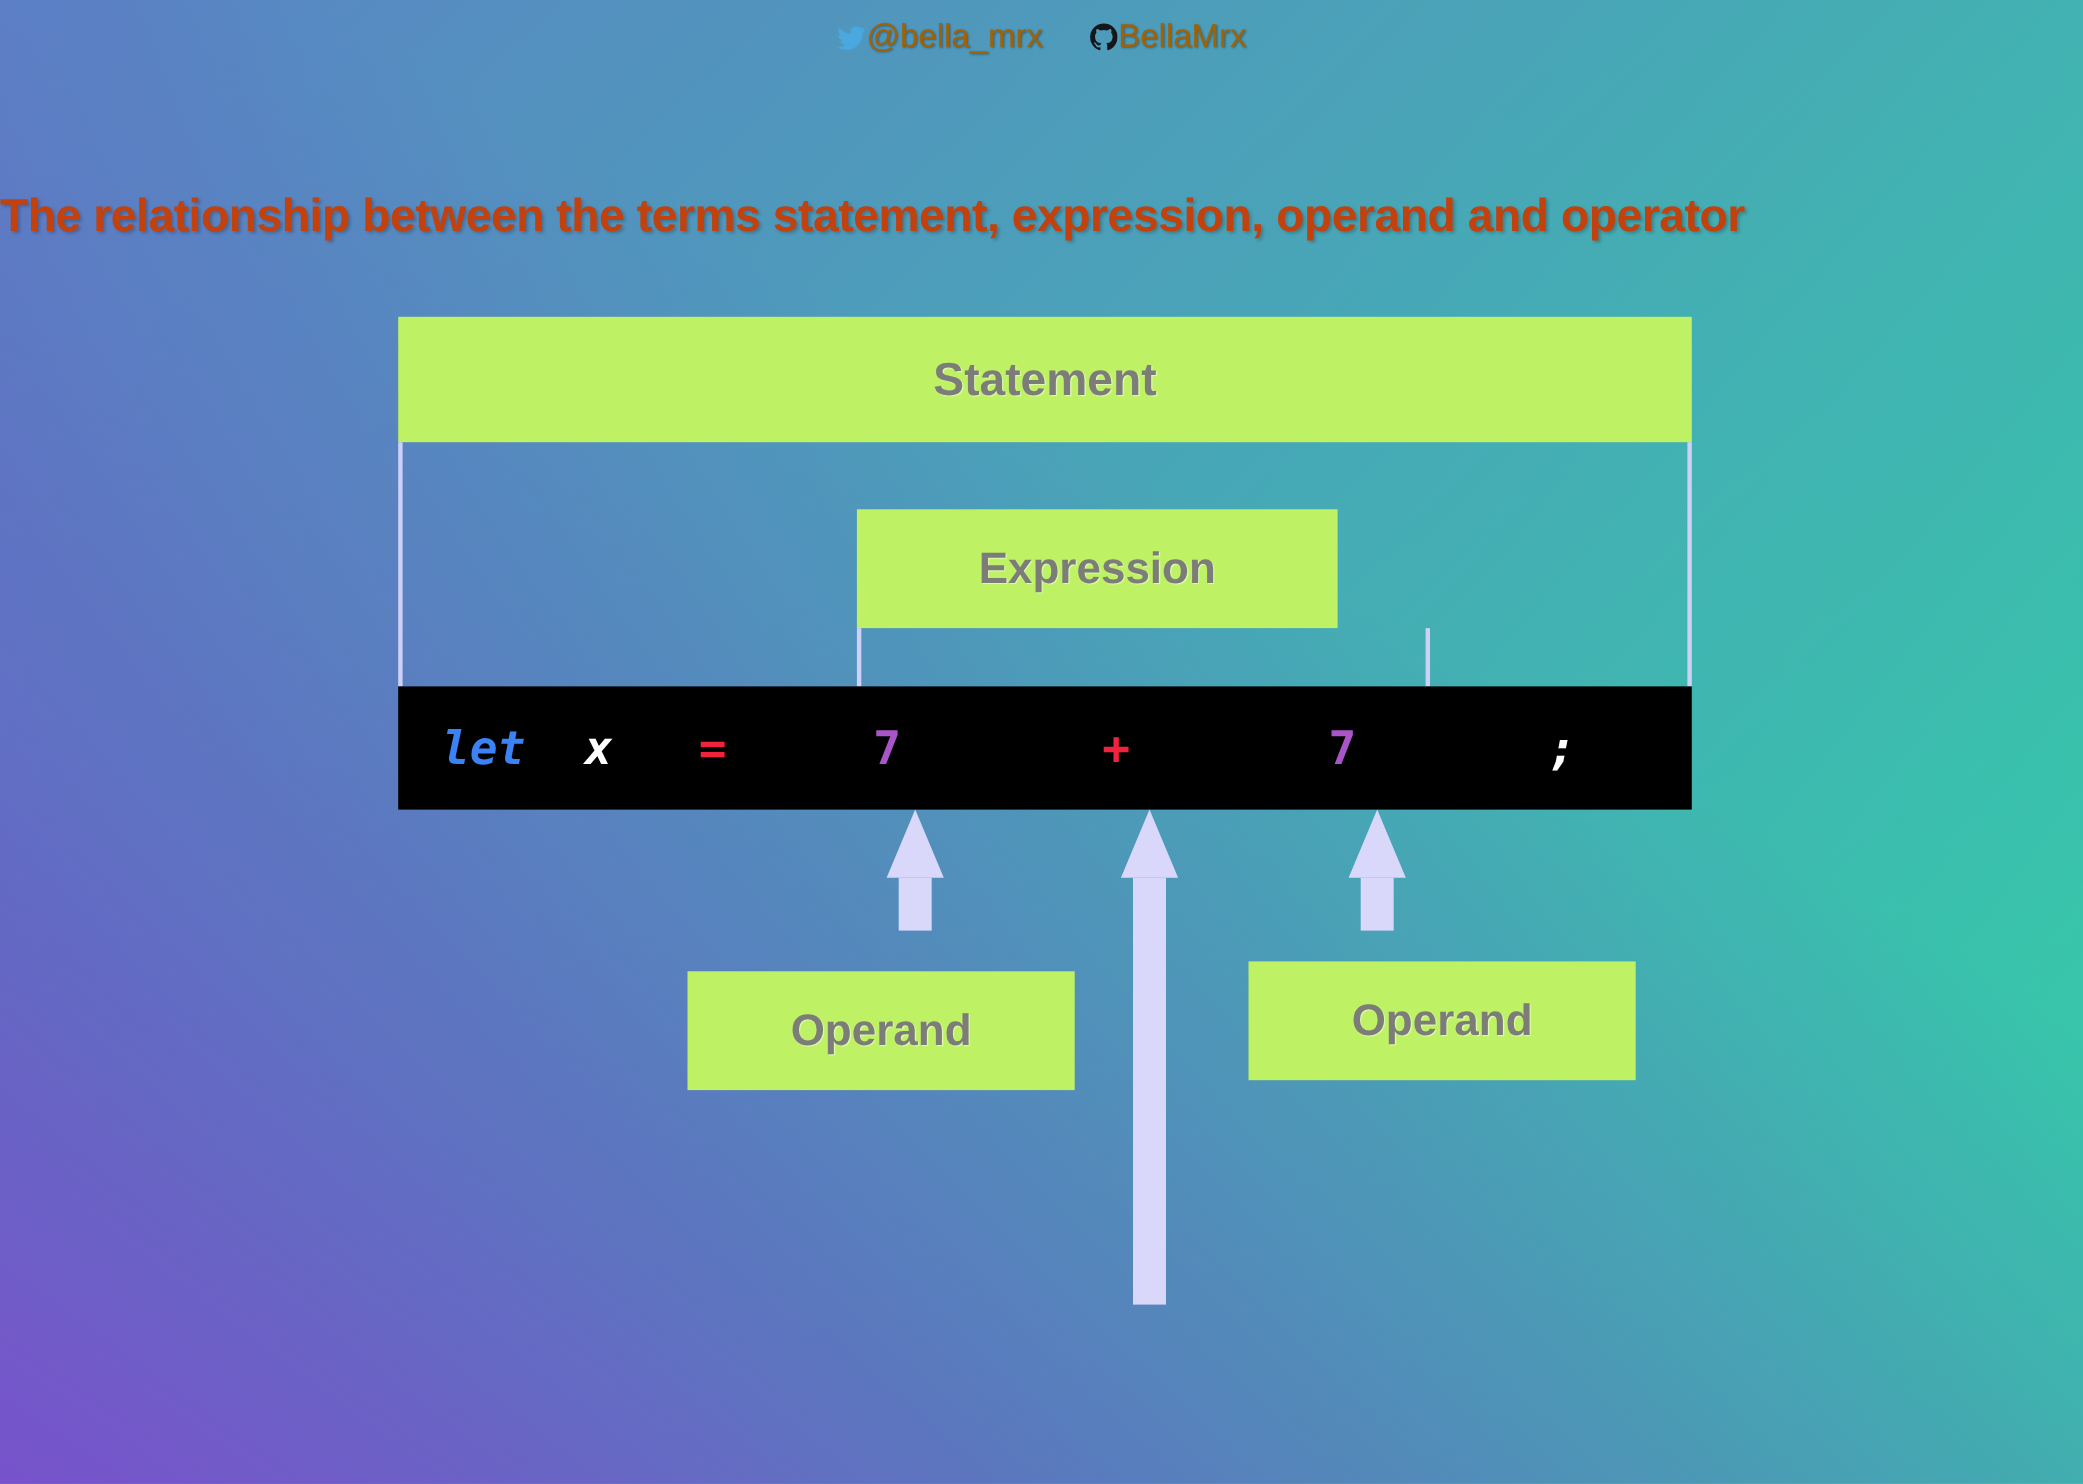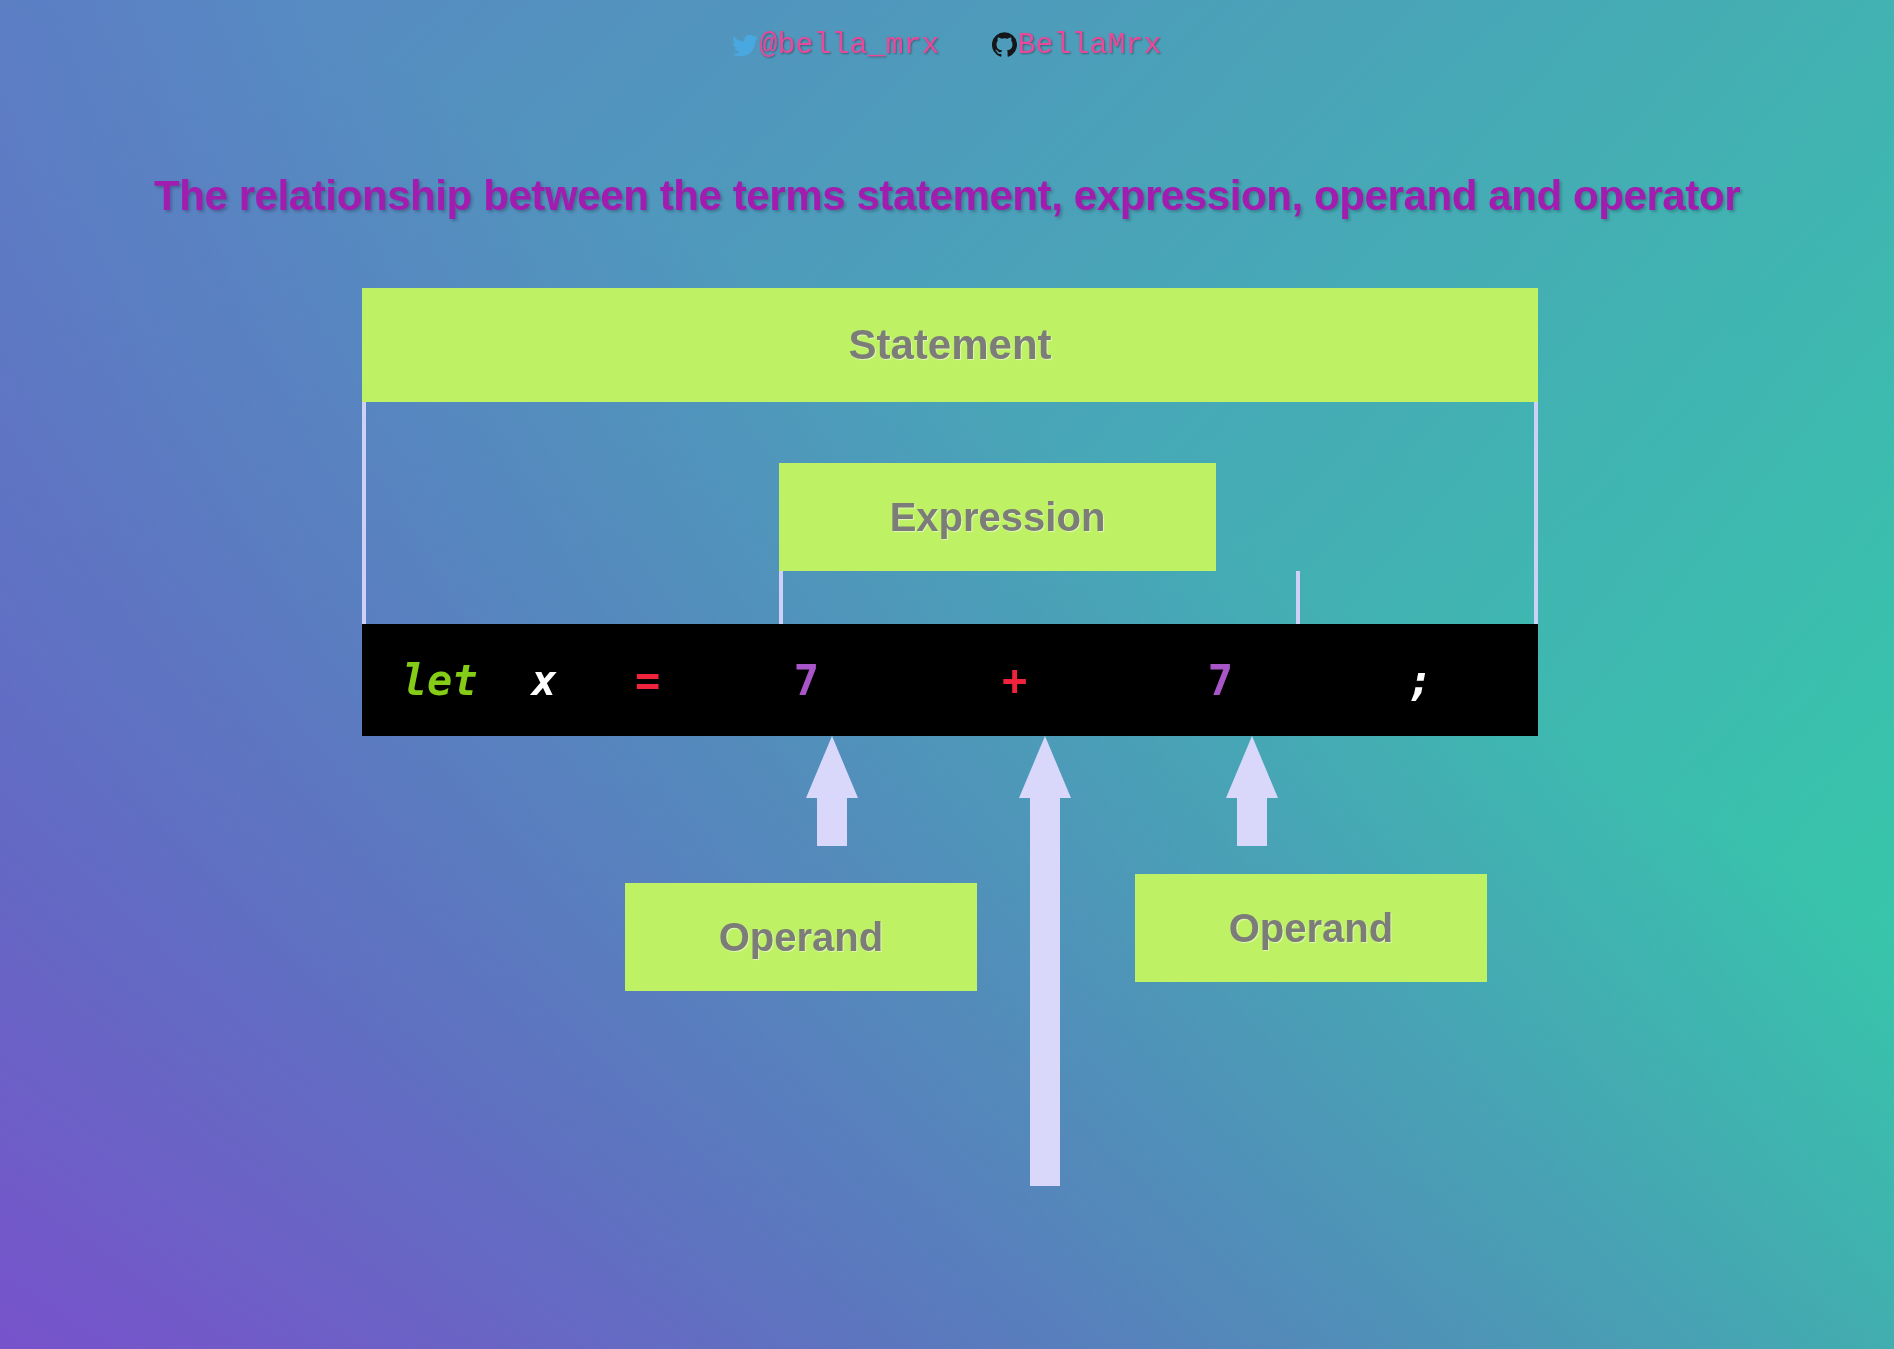--- a/index.html
+++ b/index.html
@@ -33,27 +33,27 @@
   }
 
   .stage {
     position:absolute;
     inset:0;
   }
 
   
   .handles {
     position:absolute;
-    top:28px;
+    top:16px;
     left:0;
     width:100%;
     text-align:center;
-    font-family:Liberation Mono, monospace;
+    font-family:Liberation Sans, sans-serif;
     font-size:30px;
-    color:#ec4899;
+    color:#a16207;
     text-shadow:1px 1px 2px rgba(0,0,0,0.35);
     white-space:nowrap;
   }
   .handle {
     display:inline-block;
     vertical-align:middle;
   }
   .handle + .handle { margin-left:34px; }
   .handle .glyph {
     display:inline-block;
@@ -61,24 +61,24 @@
     margin-right:1px;
   }
   .handle .txt { vertical-align:middle; }
 
   
   .title {
     position:absolute;
     top:172px;
     left:0;
     width:100%;
-    text-align:center;
+    text-align:left;
     font-size:42px;
     font-weight:bold;
-    color:#a21caf;
+    color:#c2410c;
     letter-spacing:-0.4px;
     text-shadow:2px 2px 3px rgba(0,0,0,0.22);
     white-space:nowrap;
   }
 
   
   .lav-box {
     position:absolute;
     background:#bef264;
     display:flex;
@@ -139,21 +139,21 @@
     font-family:"DejaVu Sans Mono", monospace;
     font-size:42px;
     font-weight:bold;
   }
   .tok {
     position:absolute;
     top:50%;
     transform:translate(-50%,-50%);
     white-space:pre;
   }
-  .tok-keyword  { color:#84cc16; font-style:italic; }
+  .tok-keyword  { color:#3b82f6; font-style:italic; }
   .tok-ident    { color:#ffffff; font-style:italic; }
   .tok-assign   { color:#f0233c; }
   .tok-number   { color:#a855c8; }
   .tok-operator { color:#f0233c; }
   .tok-semi     { color:#ffffff; font-style:italic; }
 
   
   .arrow {
     position:absolute;
     width:52px;

